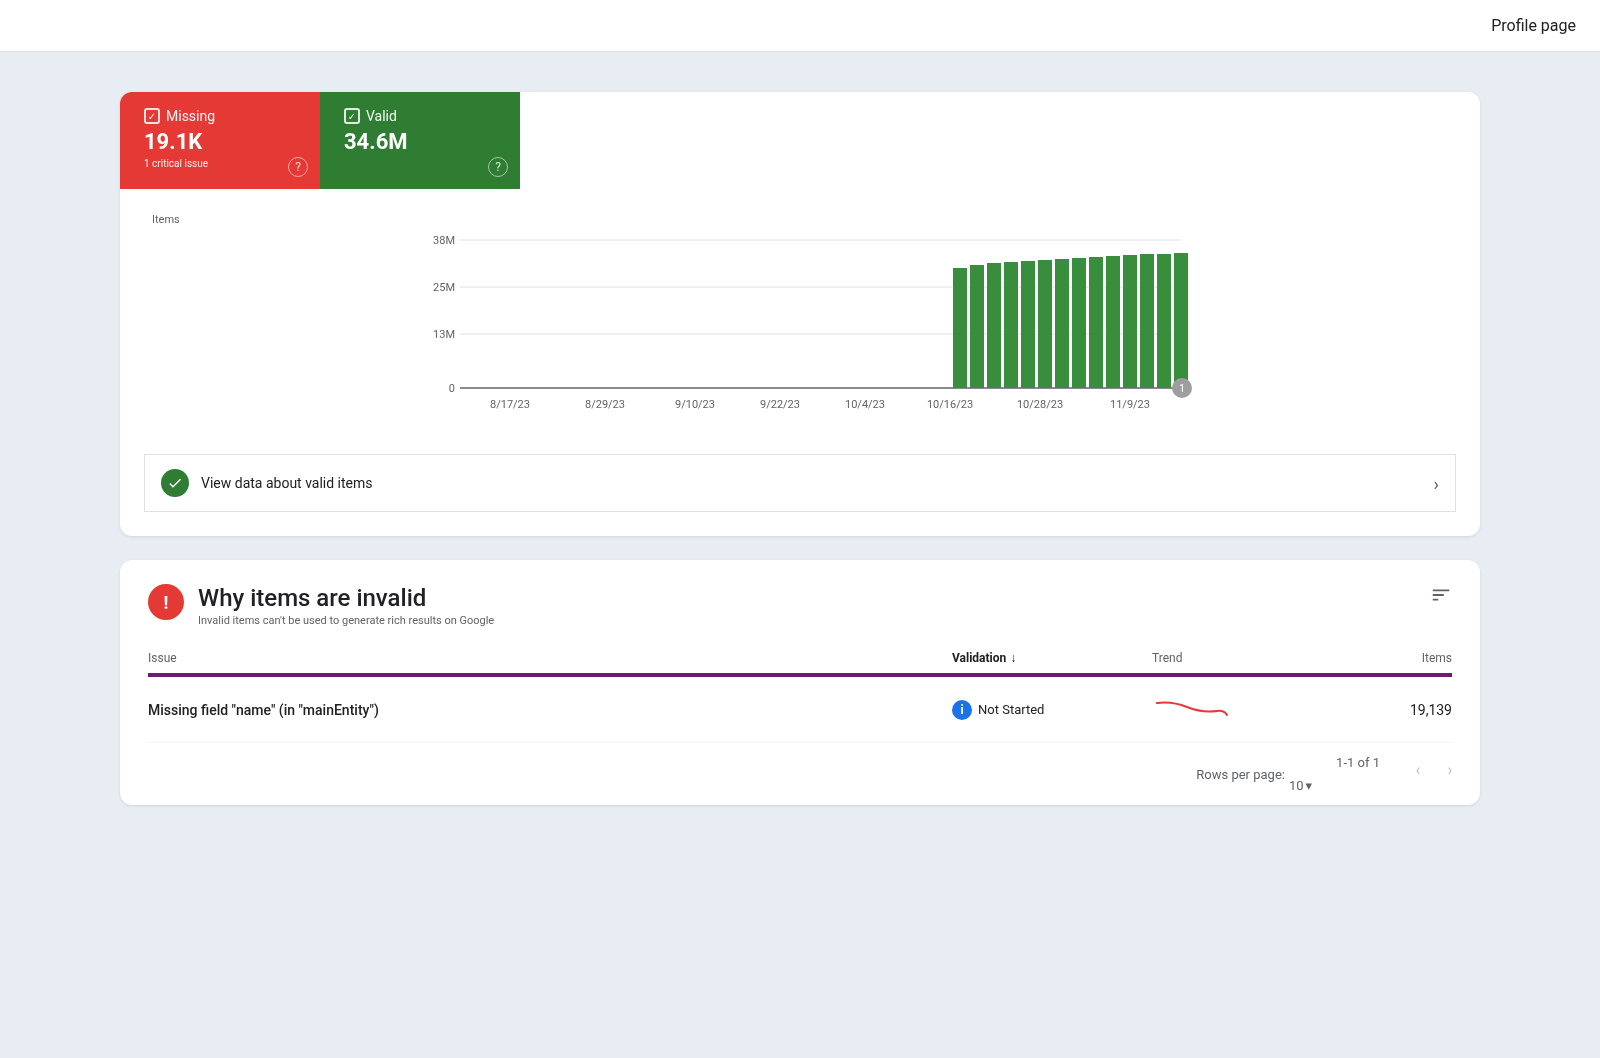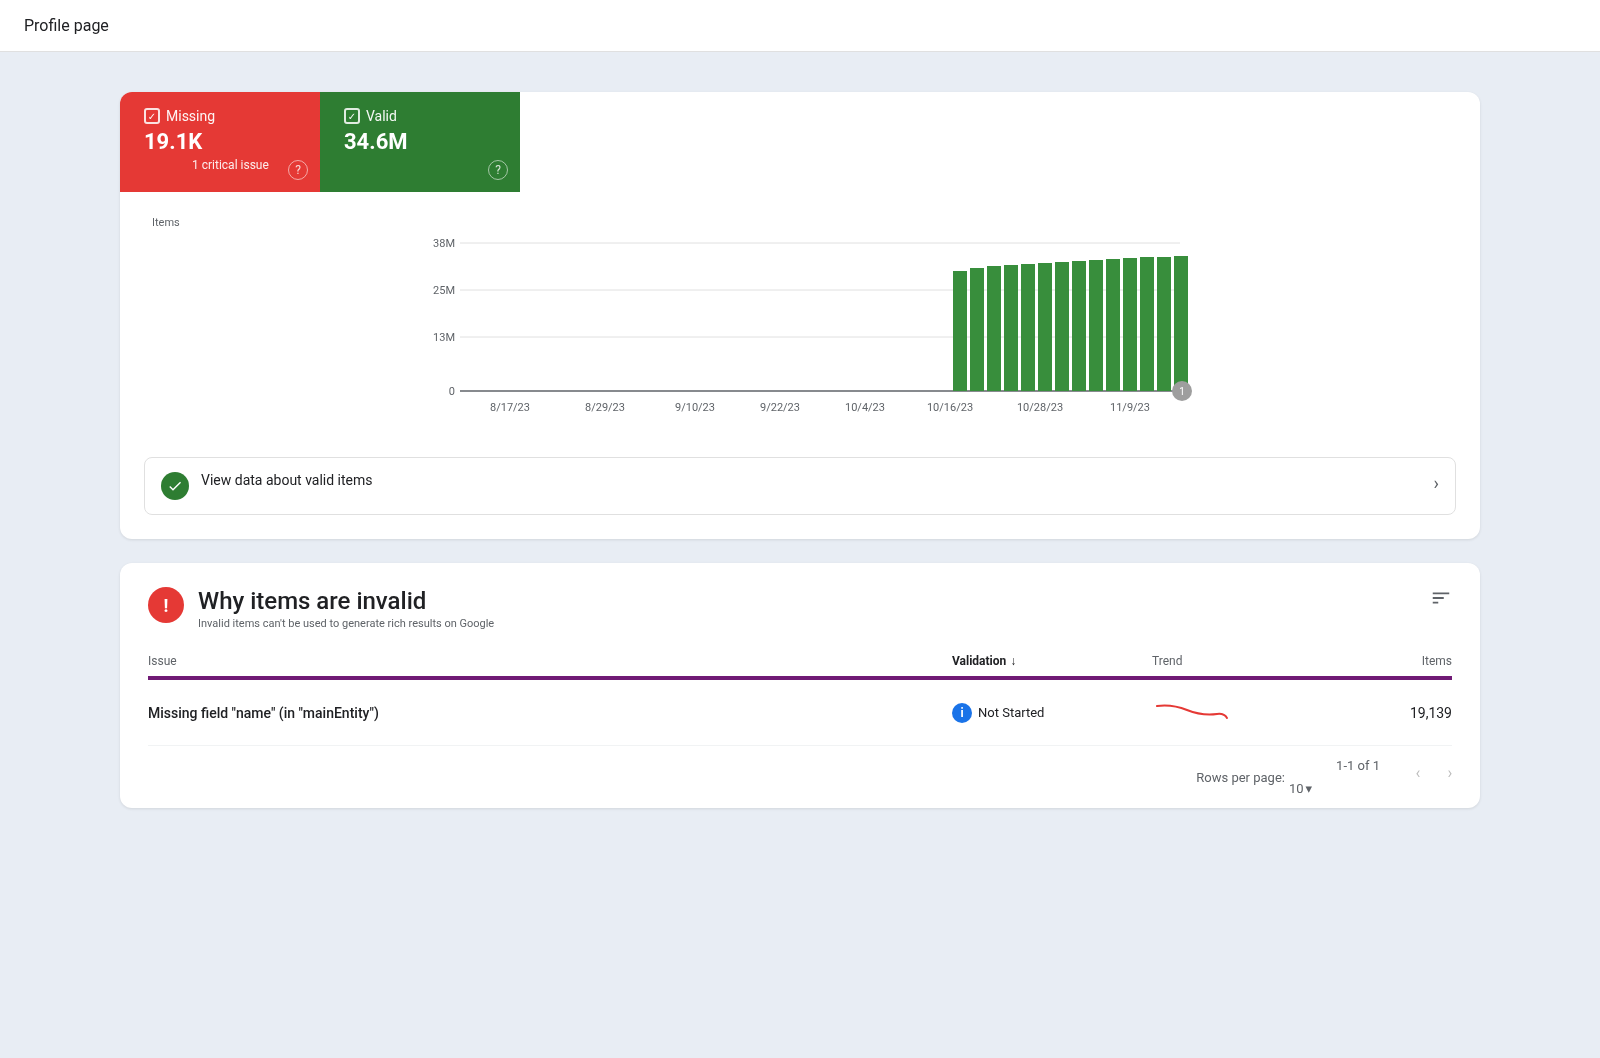--- a/index.html
+++ b/index.html
@@ -6,20 +6,21 @@
     body {
       font-family: 'Google Sans', Roboto, Arial, sans-serif;
       background: #e8edf4;
       min-height: 1058px;
       color: #202124;
     }
     .page-header {
       padding: 16px 24px;
       background: #fff;
       border-bottom: 1px solid #e0e0e0;
+      text-align: right;
     }
     .page-title {
       font-size: 16px;
       font-weight: 400;
       color: #202124;
     }
     .main-content {
       padding: 40px 120px;
       display: flex;
       flex-direction: column;
@@ -70,24 +71,23 @@
       align-items: center;
       justify-content: center;
       font-size: 10px;
     }
     .stat-number {
       font-size: 22px;
       font-weight: 700;
       line-height: 1.1;
     }
     .stat-sub {
-      font-size: 12px;
+      font-size: 10px;
       margin-top: 4px;
       opacity: 0.9;
-      margin-left: 48px;
     }
     .stat-help {
       position: absolute;
       bottom: 12px;
       right: 12px;
       width: 20px;
       height: 20px;
       border-radius: 50%;
       border: 1.5px solid rgba(255,255,255,0.7);
       display: flex;
@@ -110,22 +110,23 @@
       height: 200px;
       width: 100%;
     }
     .chart-svg {
       width: 100%;
       height: 100%;
     }
     .view-data-row {
       margin: 8px 24px 24px;
       border: 1px solid #e0e0e0;
-      border-radius: 8px;
-      display: flex;
+      border-radius: 0;
+      display: flex;
+      align-items: center;
       padding: 14px 16px;
       cursor: pointer;
     }
     .green-check-circle {
       width: 28px;
       height: 28px;
       background: #2e7d32;
       border-radius: 50%;
       display: flex;
       align-items: center;

